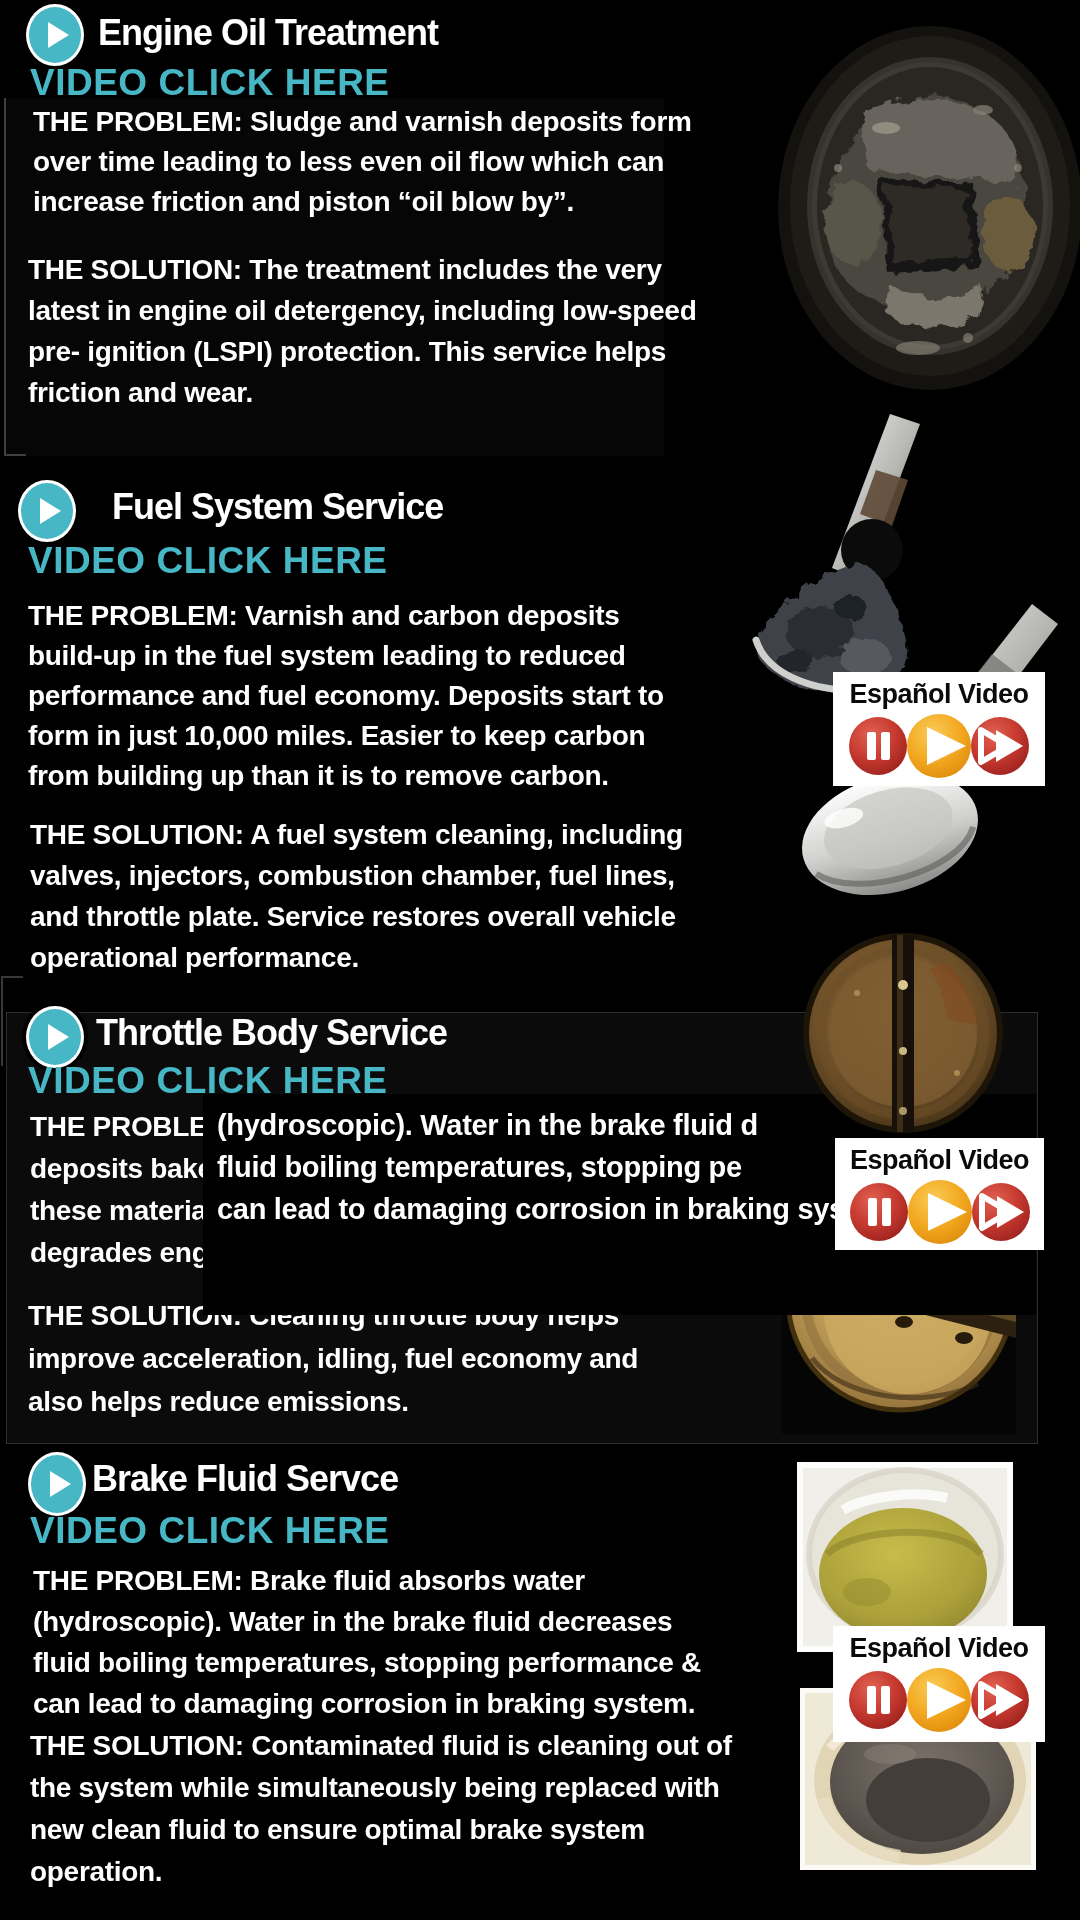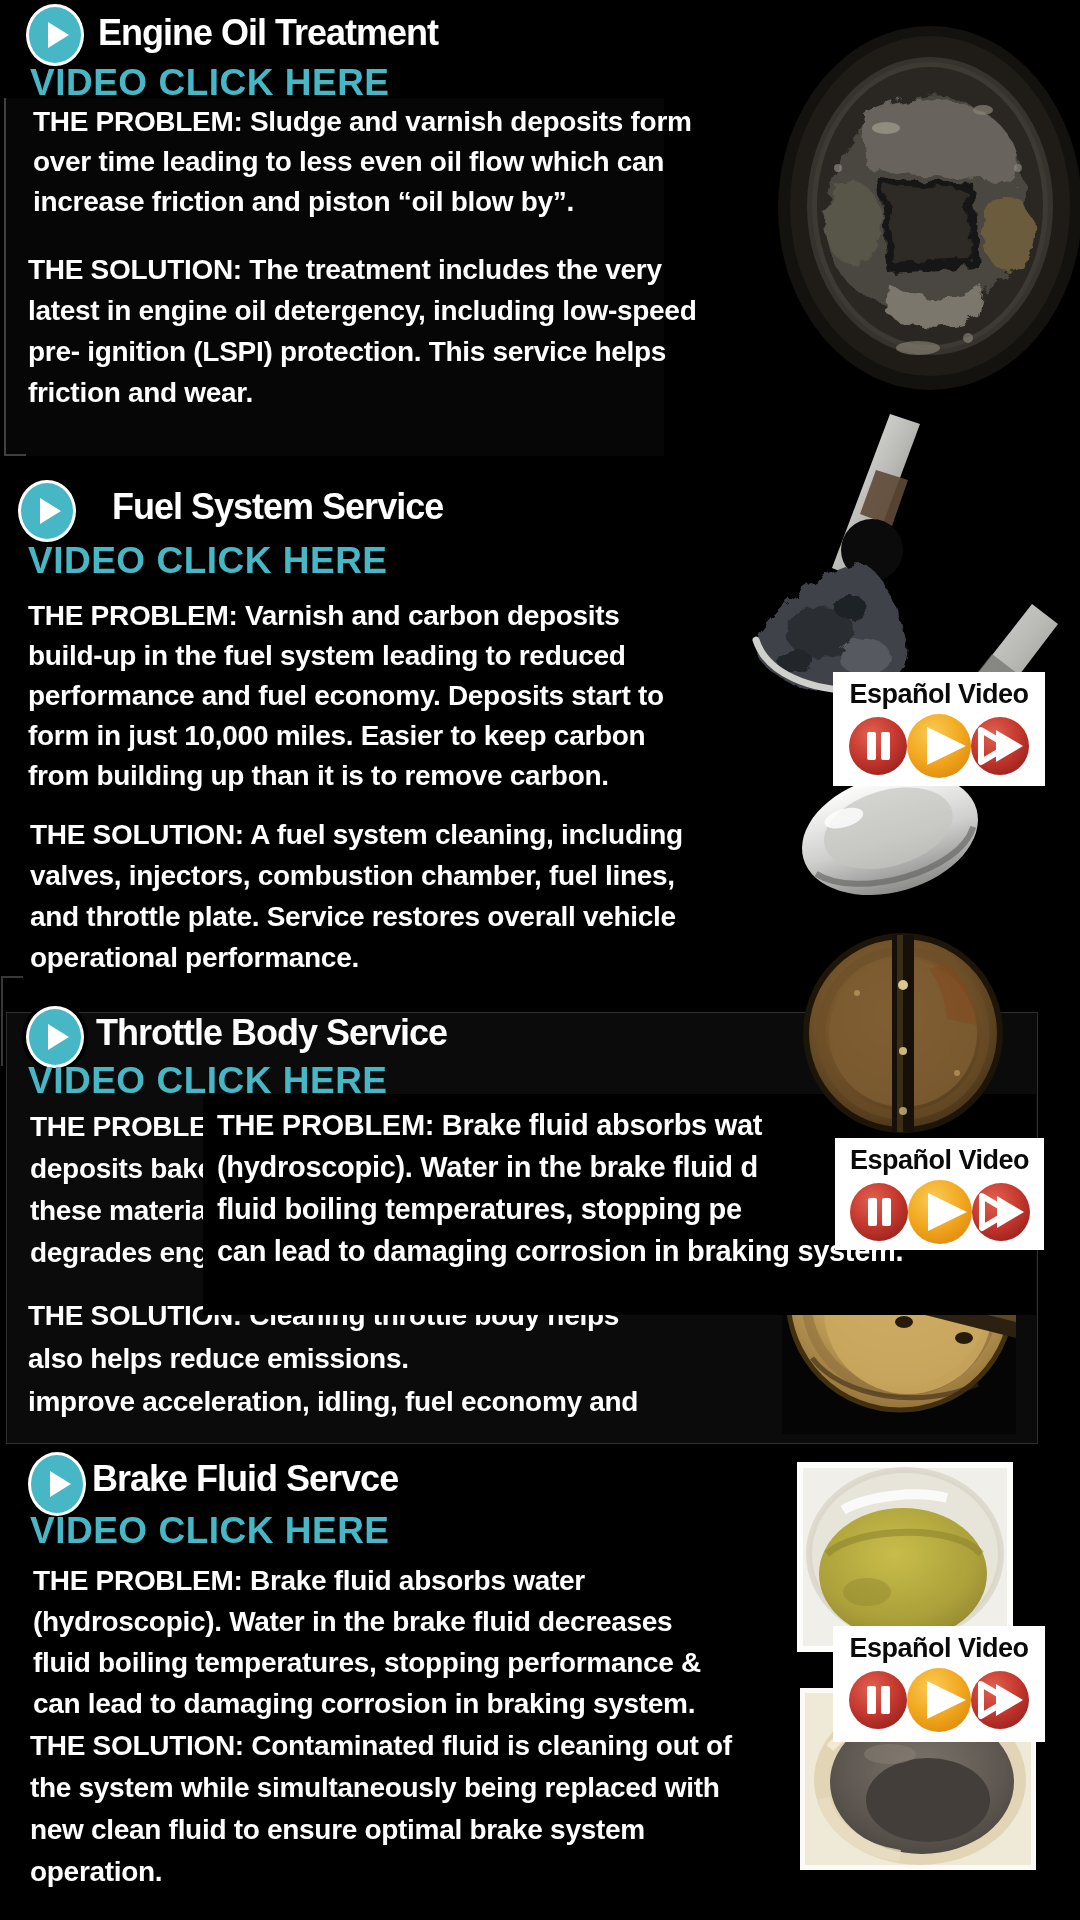--- a/index.html
+++ b/index.html
@@ -207,27 +207,26 @@
     <circle cx="126" cy="52" r="84" fill="#cba95f" opacity=".85"></circle>
     <path d="M86,16 L234,52 L234,80 L92,44 Z" fill="#2c2110"></path>
     <path d="M88,20 L234,56 L234,64 L90,28 Z" fill="#6b5226" opacity=".8"></path>
     <ellipse cx="122" cy="64" rx="9" ry="6" fill="#271c0c"></ellipse>
     <ellipse cx="182" cy="80" rx="9" ry="6" fill="#271c0c"></ellipse>
     <path d="M30,100 C60,140 140,152 196,126" fill="none" stroke="#3a2a14" stroke-width="5" opacity=".6"></path>
   </svg>
 
   <div class="para" style="left:28px;top:1294px;line-height:43px;">
     <div class="line">THE SOLUTION: Cleaning throttle body helps</div>
+    <div class="line">improve acceleration, idling, fuel economy and</div>
     <div class="line">also helps reduce emissions.</div>
-    <div class="line">improve acceleration, idling, fuel economy and</div>
   </div>
 
   <div class="overlay-box" style="left:203px;top:1094px;width:833px;height:221px;padding:10px 0 0 14px;box-sizing:border-box;">
     <div class="para" style="position:static;line-height:42px;font-size:29px;">
-      <div class="line">THE PROBLEM: Brake fluid absorbs wat</div>
       <div class="line">(hydroscopic). Water in the brake fluid d</div>
       <div class="line">fluid boiling temperatures, stopping pe</div>
       <div class="line">can lead to damaging corrosion in braking system.</div>
     </div>
   </div>
 
   <svg class="abs" style="left:797px;top:933px;" width="214" height="201" viewBox="0 0 214 201">
     <circle cx="106" cy="100" r="97" fill="url(#gBrown)"></circle>
     <circle cx="106" cy="100" r="97" fill="none" stroke="#1d1507" stroke-width="6"></circle>
     <circle cx="106" cy="100" r="82" fill="none" stroke="#6d4f28" stroke-width="9" opacity=".6"></circle>

